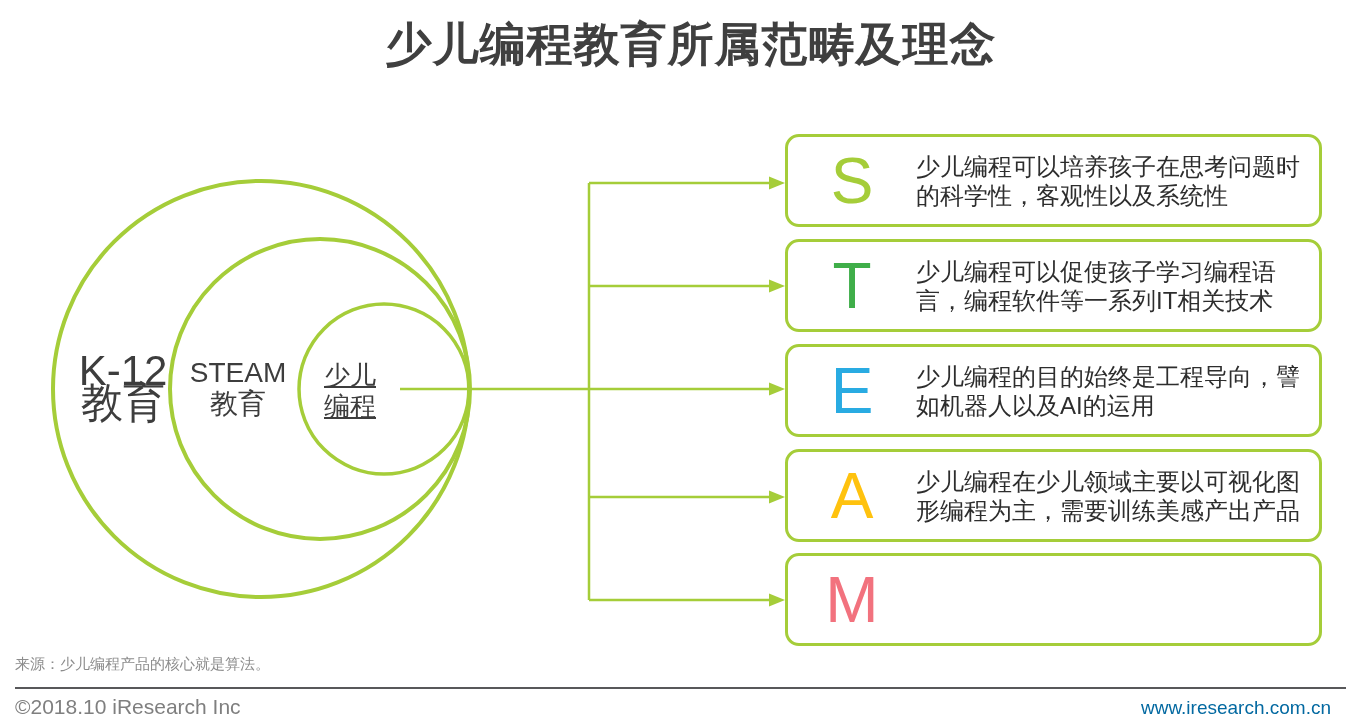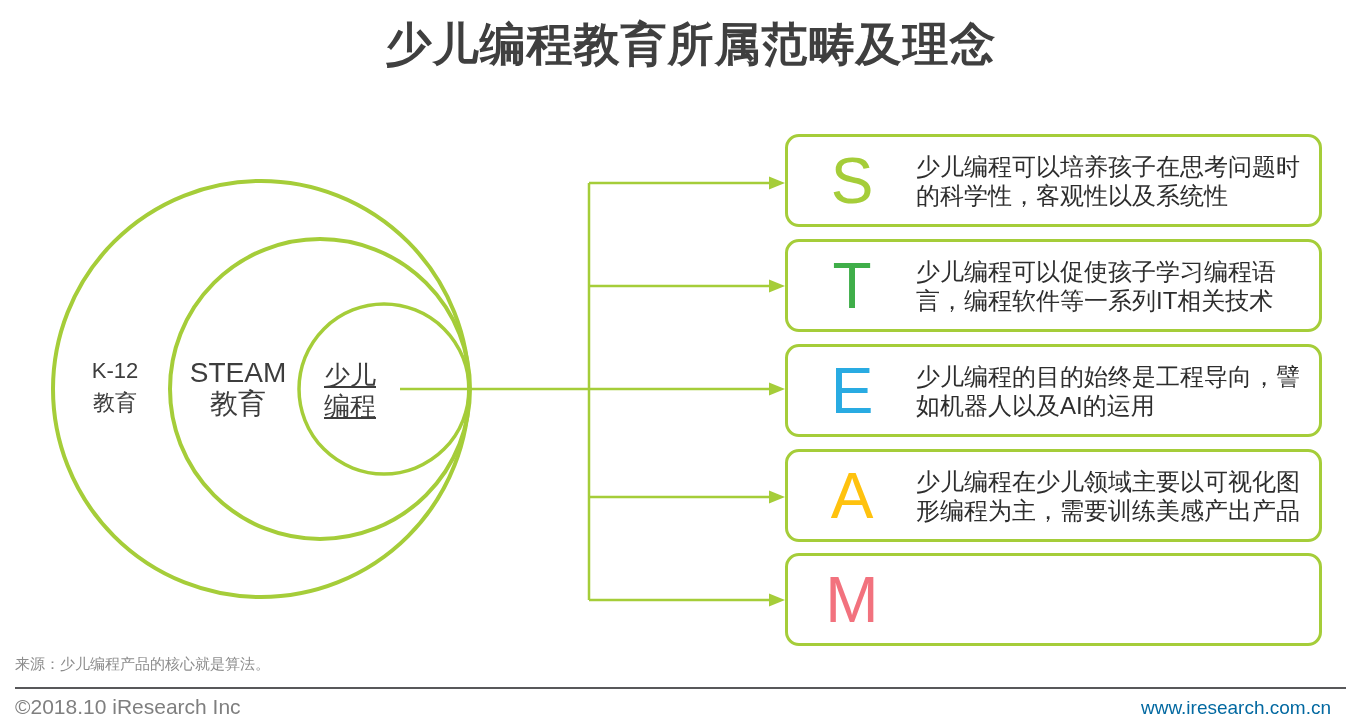--- a/index.html
+++ b/index.html
@@ -27,21 +27,21 @@
     position:absolute;
     top:0; left:0;
   }
   .circle-label{
     position:absolute;
     text-align:center;
     color:#3d3d3d;
     white-space:nowrap;
   }
   .circle-label .l1,.circle-label .l2{display:block;}
-  .label-k12{left:45px; top:355px; width:140px; font-size:22px; line-height:32px;}
+  .label-k12{left:53px; top:355px; width:140px; font-size:42px; line-height:32px;}
   .label-steam{left:168px; top:357px; width:140px; font-size:28px; line-height:31px;}
   .label-kids{left:300px; top:360px; width:100px; font-size:26px; line-height:31px;text-decoration:underline;}
   .sbox{
     position:absolute;
     left:785px;
     width:537px;
     height:93px;
     border:3px solid #a5cd39;
     border-radius:14px;
     background:#ffffff;

